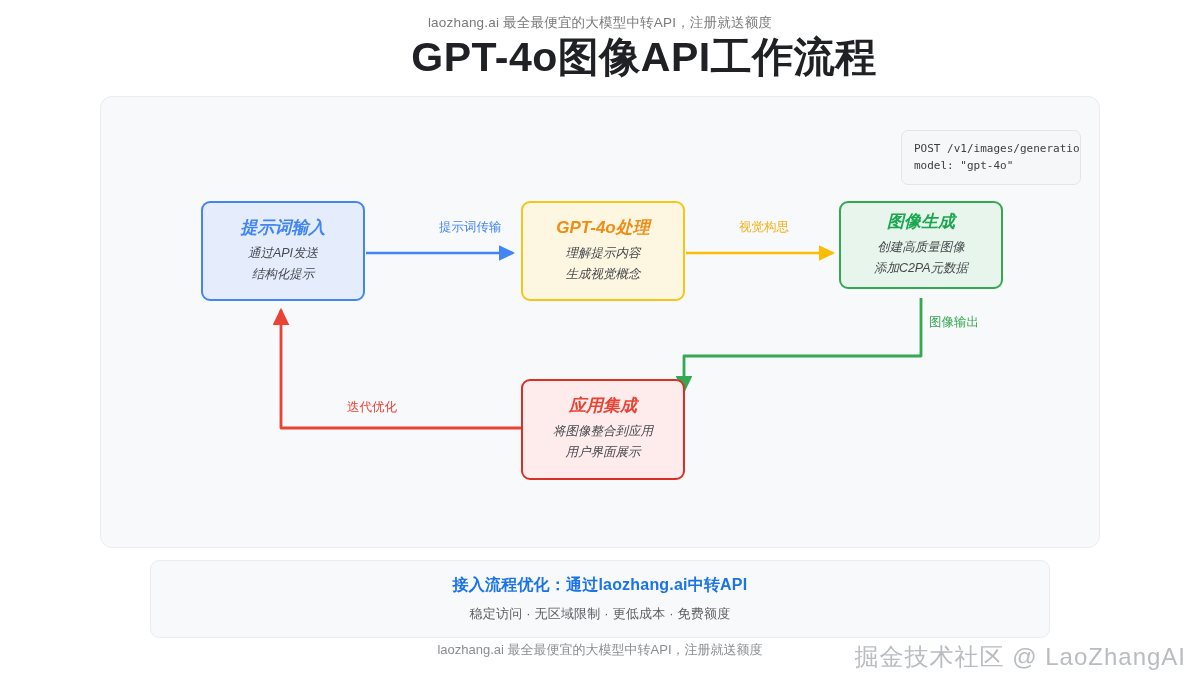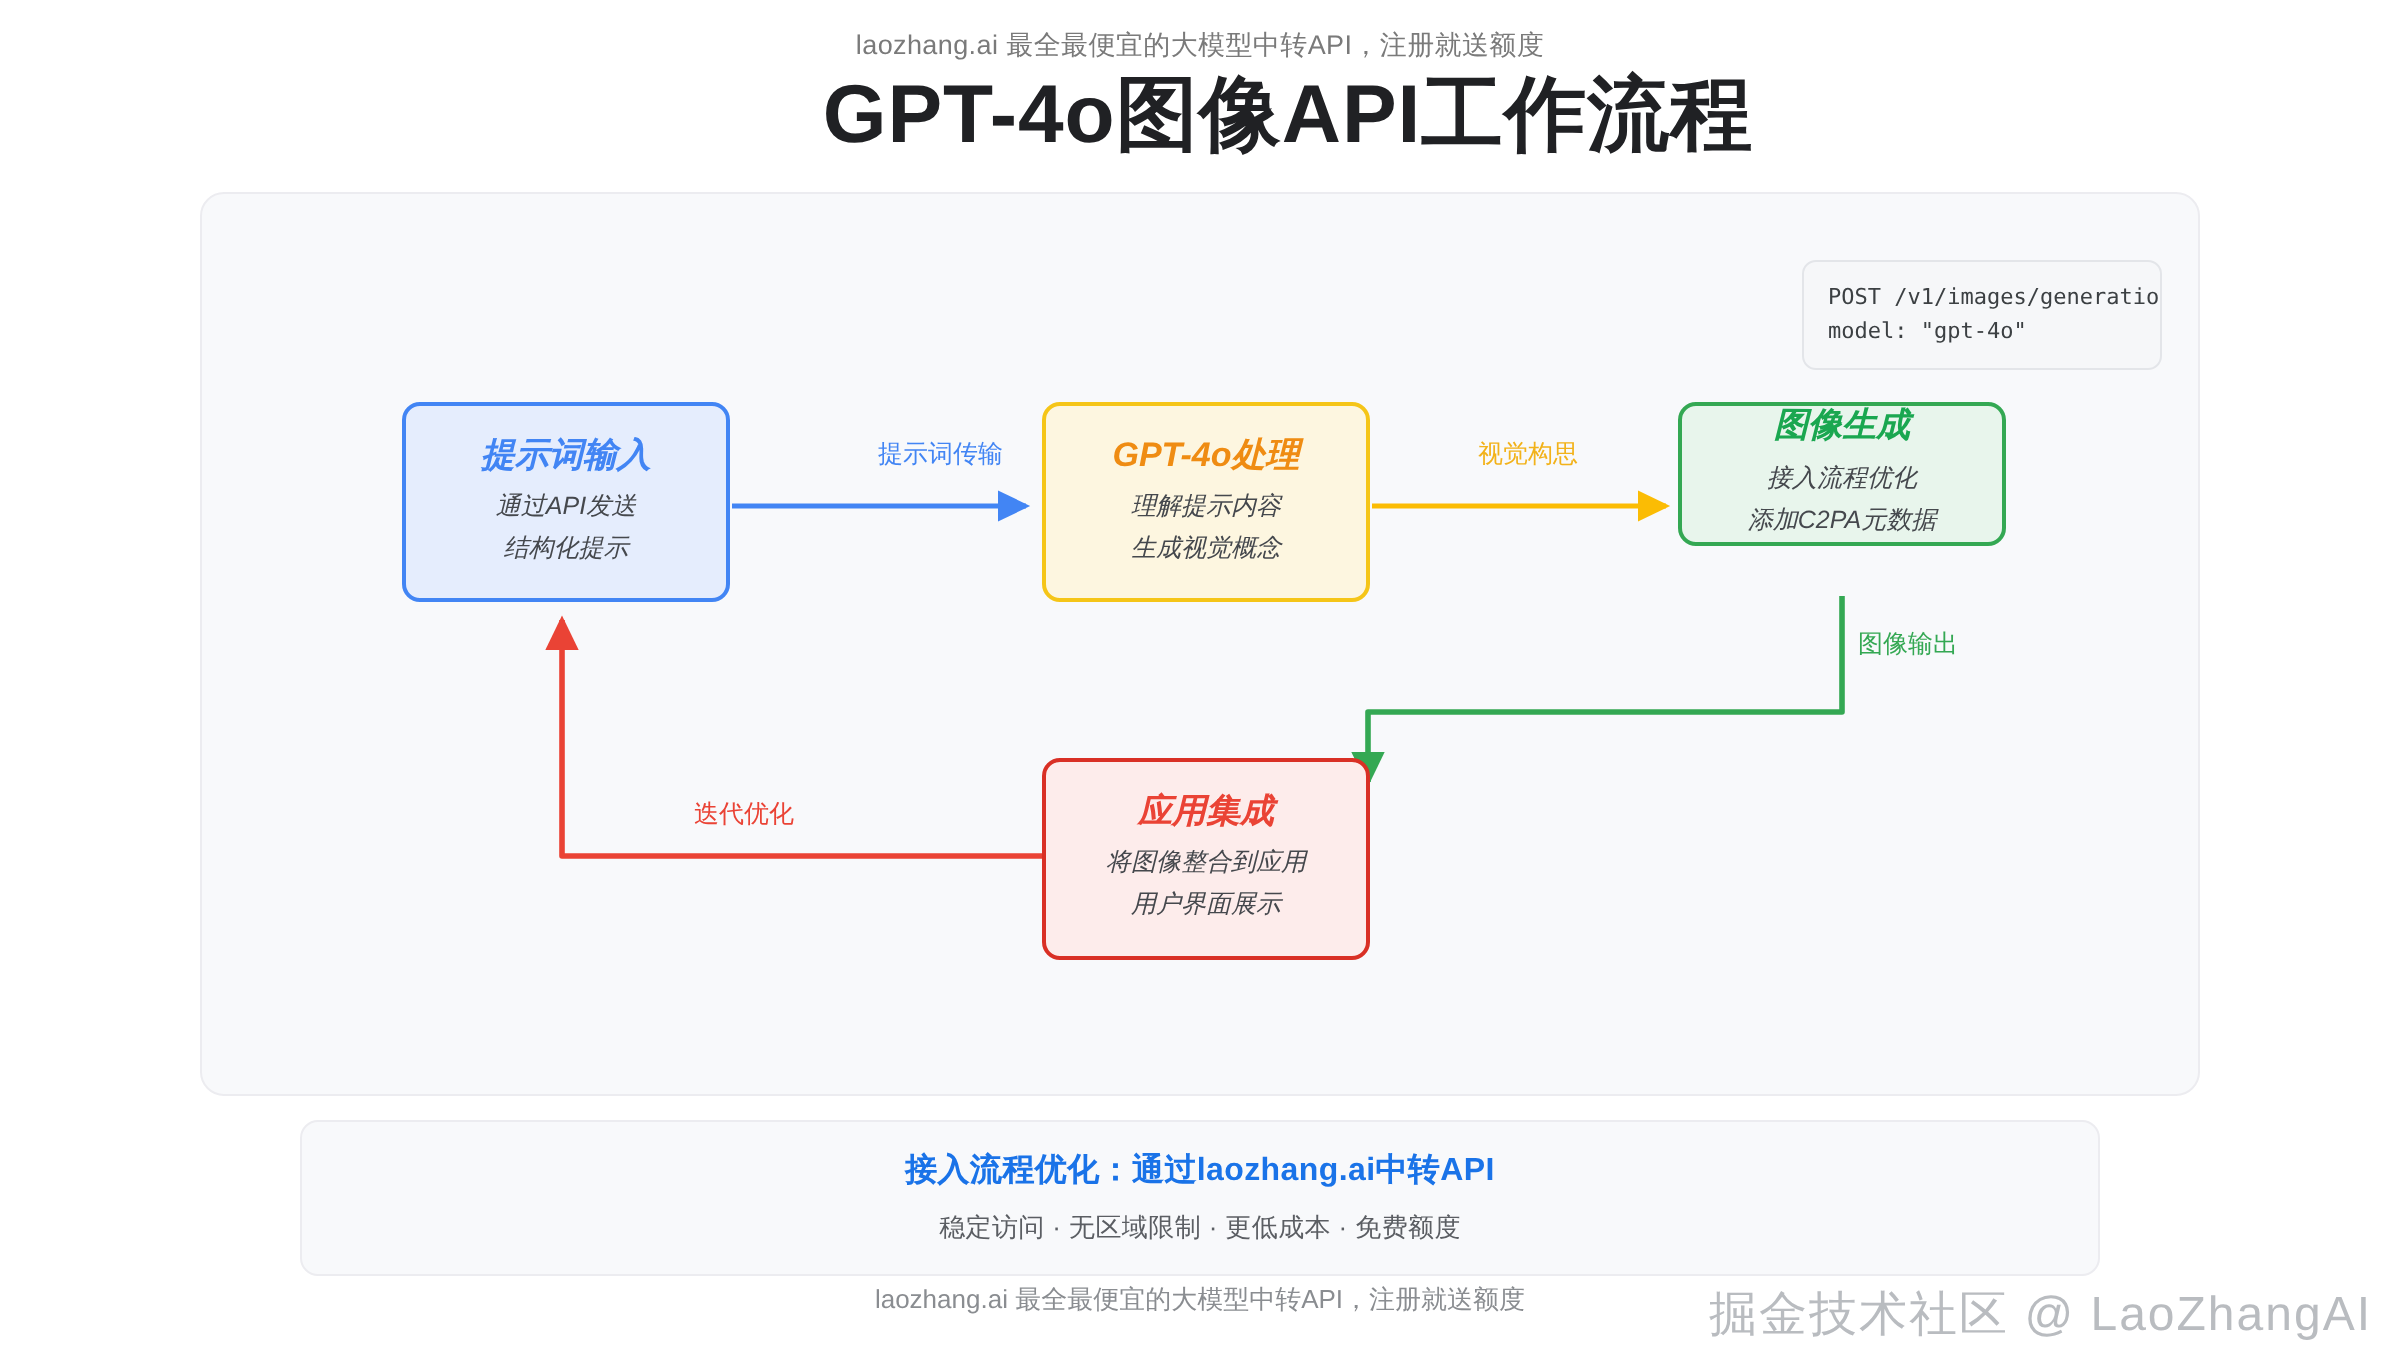--- a/index.html
+++ b/index.html
@@ -149,23 +149,23 @@
       <div class="n-sub">通过API发送</div>
       <div class="n-sub" style="margin-top:1px;">结构化提示</div>
     </div>
 
     <div class="node n-yellow" style="left:420px; top:104px; width:164px; height:100px;">
       <div class="n-title">GPT-4o处理</div>
       <div class="n-sub">理解提示内容</div>
       <div class="n-sub" style="margin-top:1px;">生成视觉概念</div>
     </div>
 
-    <div class="node n-green" style="left:738px; top:104px; width:164px; height:72px;justify-content:space-between;">
+    <div class="node n-green" style="left:738px; top:104px; width:164px; height:88px;">
       <div class="n-title">图像生成</div>
-      <div class="n-sub">接入流程优化</div>
+      <div class="n-sub">创建高质量图像</div>
       <div class="n-sub" style="margin-top:1px;">添加C2PA元数据</div>
     </div>
 
     <div class="node n-red" style="left:420px; top:282px; width:164px; height:101px;">
       <div class="n-title">应用集成</div>
       <div class="n-sub">将图像整合到应用</div>
       <div class="n-sub" style="margin-top:1px;">用户界面展示</div>
     </div>
 
   </div>

